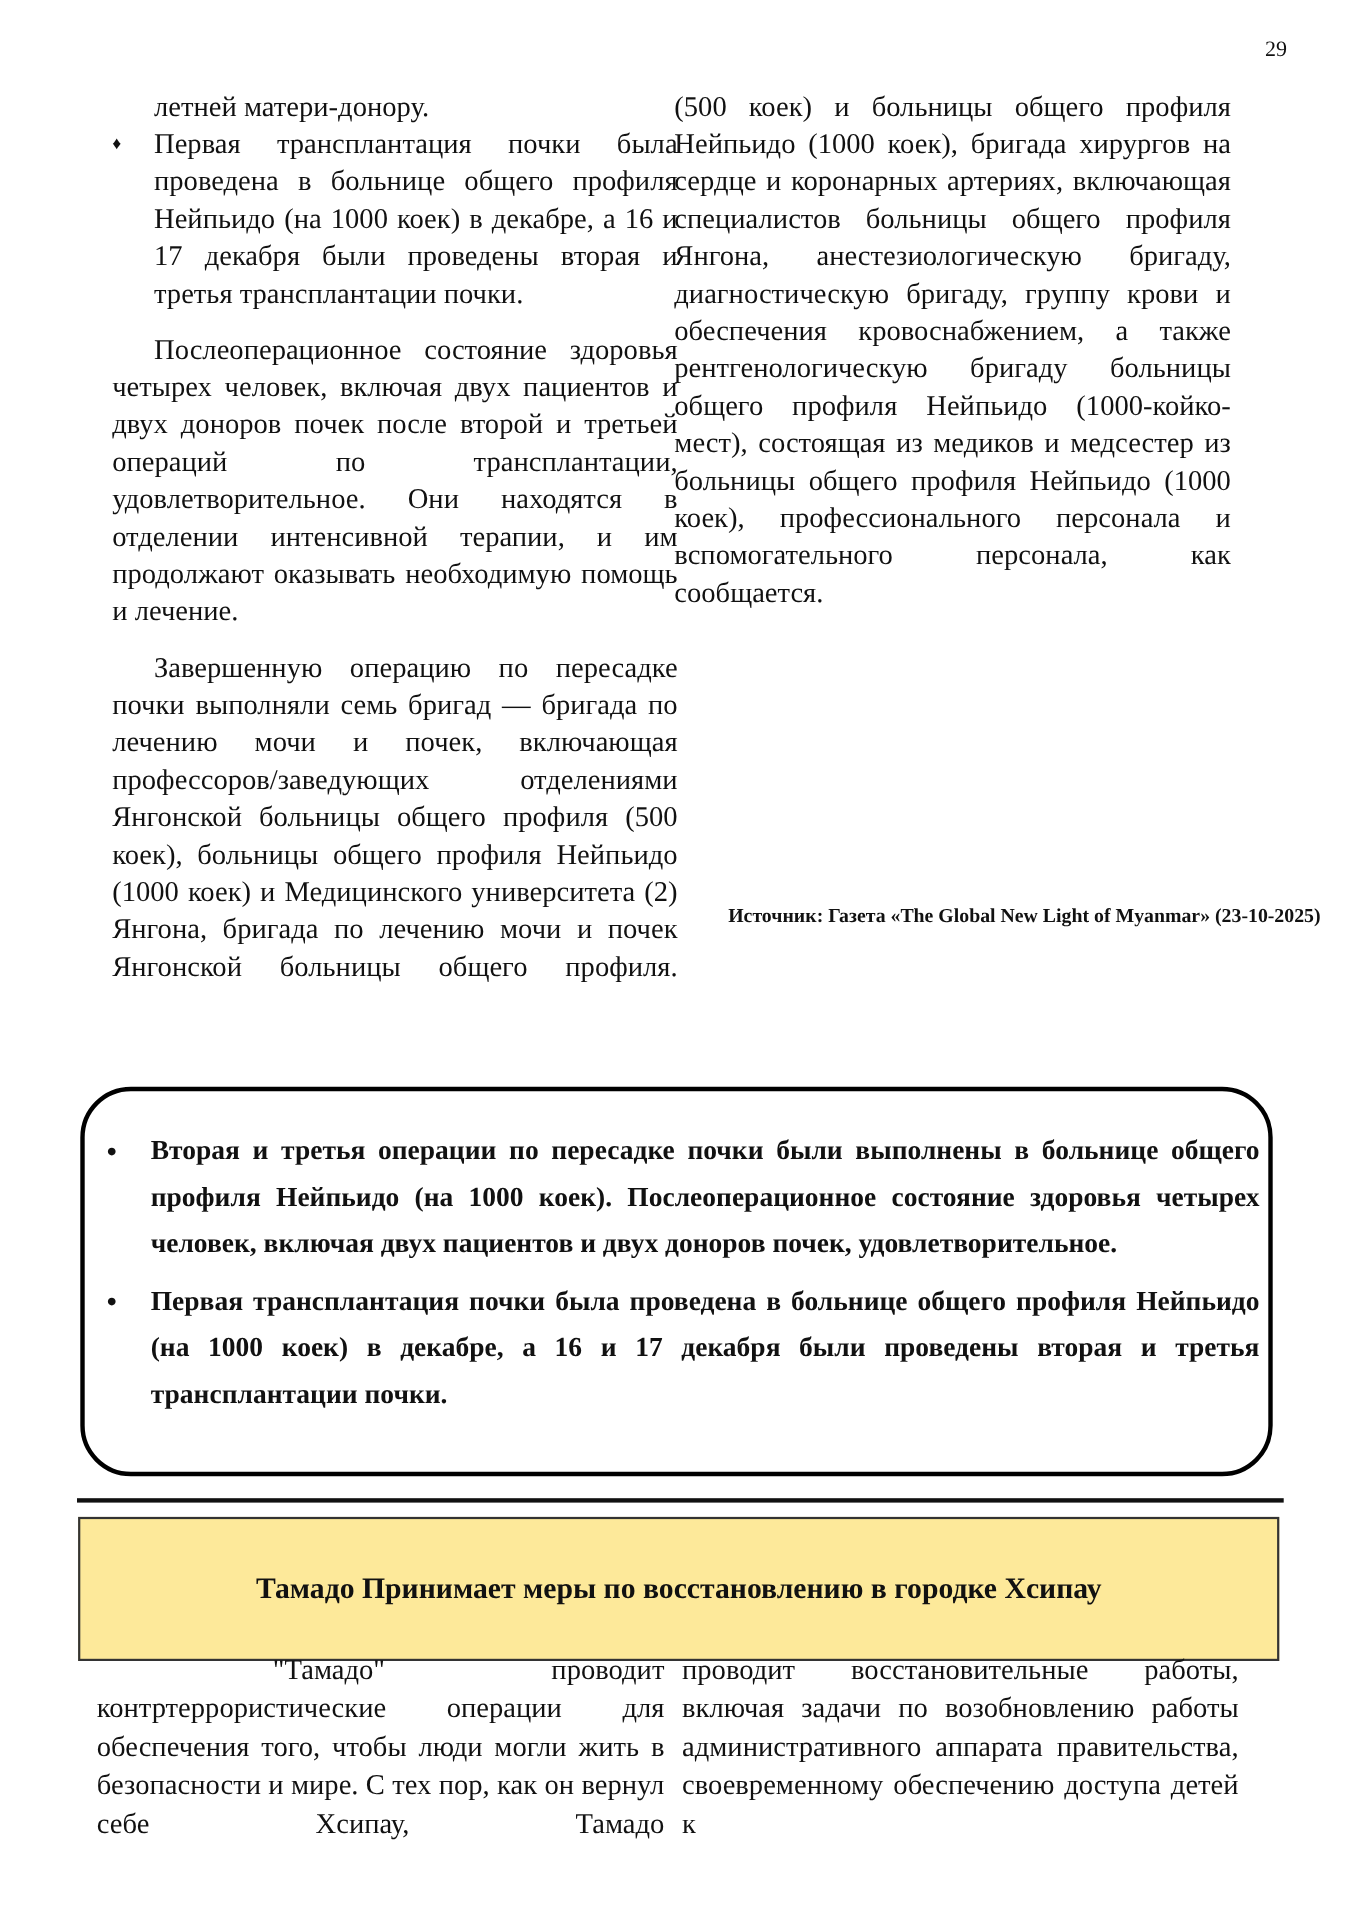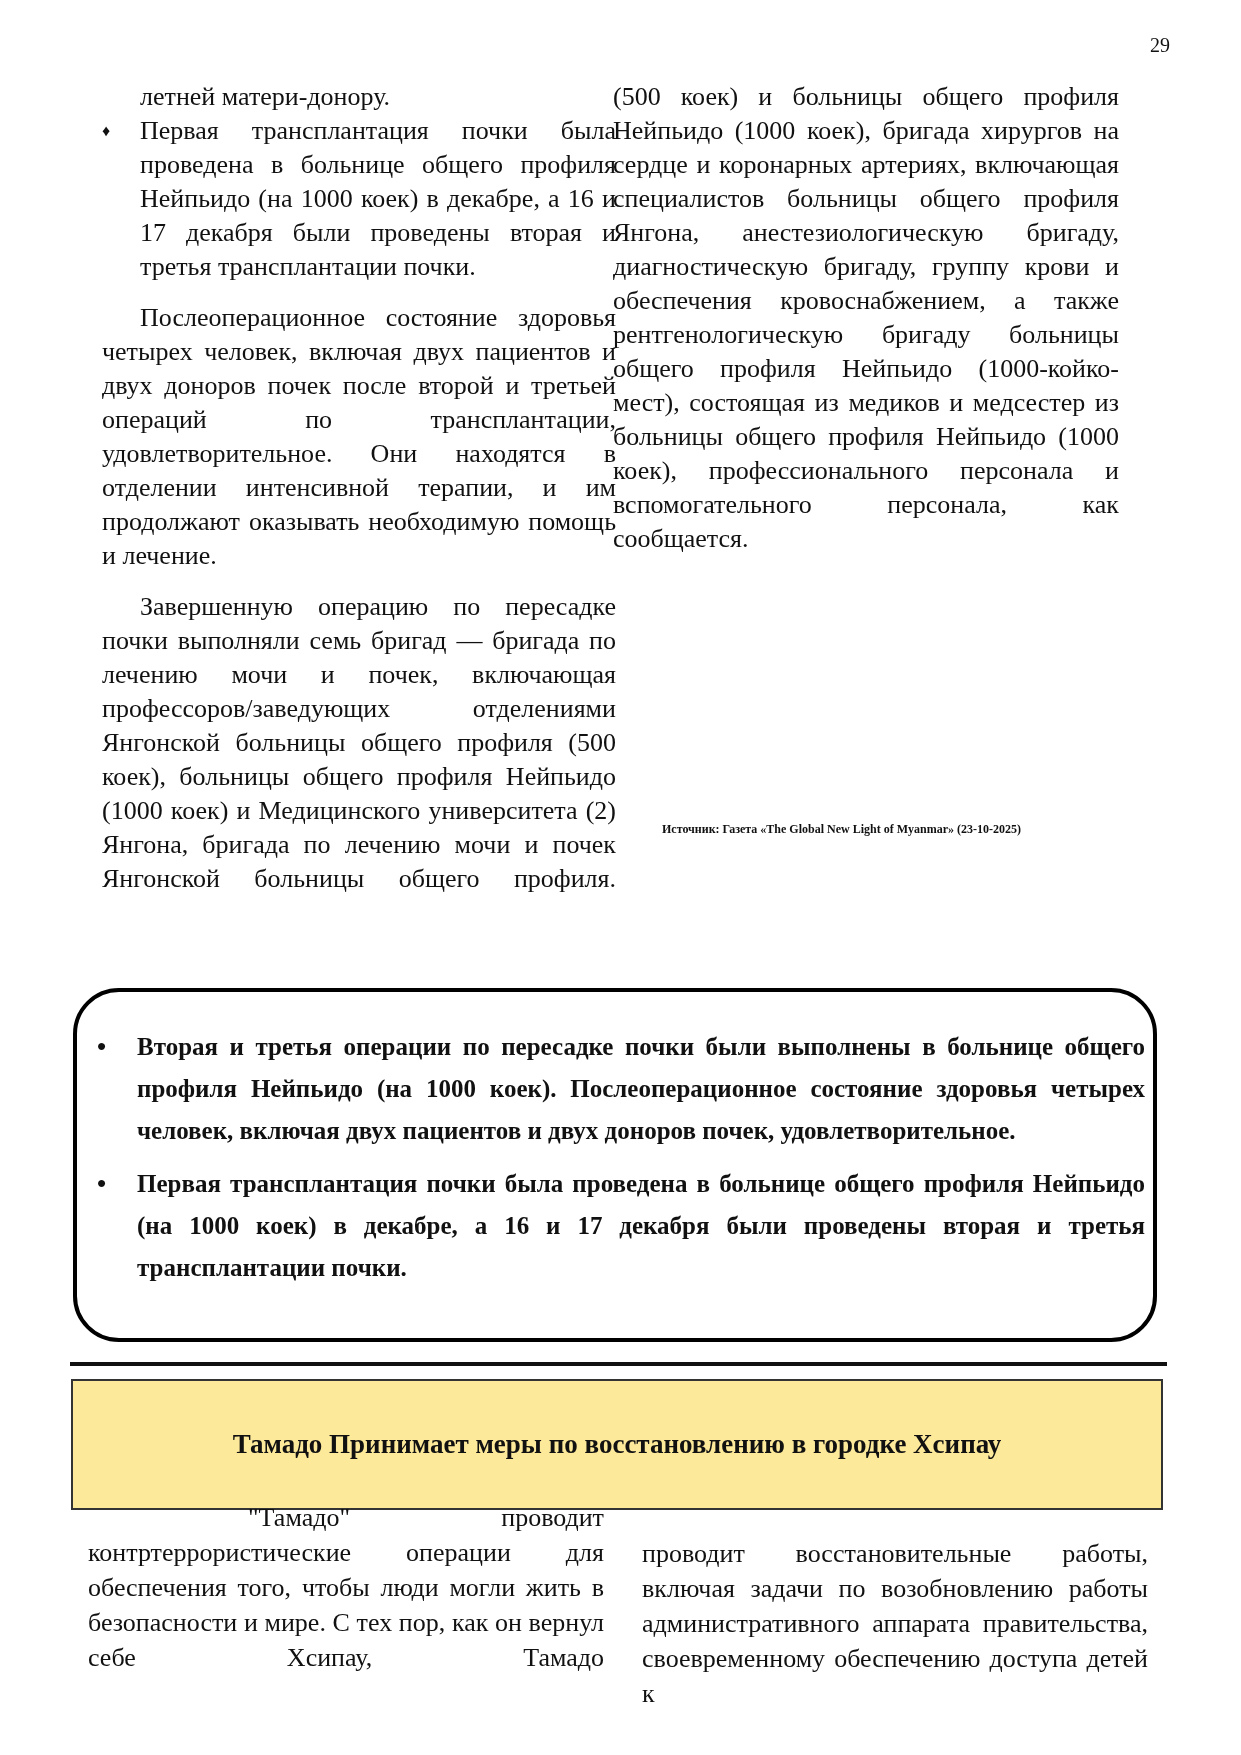--- a/index.html
+++ b/index.html
@@ -8,21 +8,21 @@
   .abs { position: absolute; }
   .page-num { left: 1130px; top: 34px; width: 40px; text-align: right;
               font-weight: normal; font-size: 20px; }
   .col { position: absolute; font-size: 26px; line-height: 34px; text-align: justify; }
   .col p { margin: 0; }
   .col .indent { text-indent: 38px; }
   .col .gap { margin-top: 17px; }
   .bullet-item { position: relative; padding-left: 38px; }
   .bullet-item .mark { position: absolute; left: 0; top: 0; font-size: 16px; }
   .cont { padding-left: 38px; }
-  .source { left: 662px; top: 822px; width: 500px; font-size: 12px; font-weight: bold; white-space: nowrap; }
+  .source { left: 662px; top: 822px; width: 500px; font-size: 18px; font-weight: bold; white-space: nowrap; }
   .box { left: 73px; top: 988px; width: 1084px; height: 354px; border: 4px solid #000;
          border-radius: 46px; box-sizing: border-box; }
   .box ul { list-style: none; margin: 0; padding: 0; position: absolute; left: 56px; top: 34px; width: 1012px; }
   .box li { position: relative; padding-left: 4px; font-weight: bold; font-size: 25px; line-height: 42px;
             text-align: justify; }
   .box li + li { margin-top: 11px; }
   .box .dot { position: absolute; left: -36px; top: 0; font-size: 26px; }
   .sep { left: 70px; top: 1362px; width: 1097px; height: 4px; background: #111; }
   .header { left: 71px; top: 1379px; width: 1092px; height: 131px; box-sizing: border-box;
             background: #fde99a; border: 2px solid #333; display: flex; align-items: center; justify-content: center; }
@@ -67,15 +67,15 @@
 
 <div class="abs sep"></div>
 
 <div class="abs header" style="background: rgb(253, 233, 154);">
   <h2>Тамадо Принимает меры по восстановлению в городке Хсипау</h2>
 </div>
 
 <div class="bcol" style="left:88px; top:1500px; width:516px;">
   <p class="lastline-justify" style="text-indent:160px;">"Тамадо" проводит контртеррористические операции для обеспечения того, чтобы люди могли жить в безопасности и мире. С тех пор, как он вернул себе Хсипау, Тамадо</p>
 </div>
-<div class="bcol" style="left:642px; top:1500px; width:506px;margin-top:36px;">
+<div class="bcol" style="left:620px; top:1500px; width:506px;">
   <p class="lastline-justify">проводит восстановительные работы, включая задачи по возобновлению работы административного аппарата правительства, своевременному обеспечению доступа детей к</p>
 </div>
 
 </body></html>

